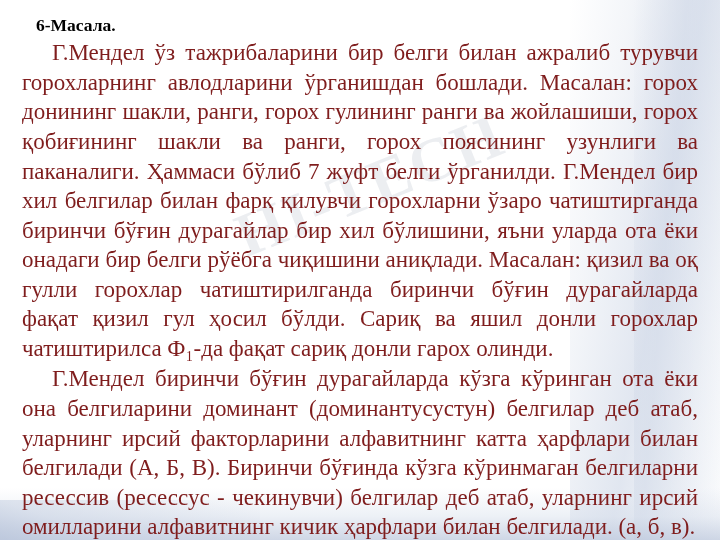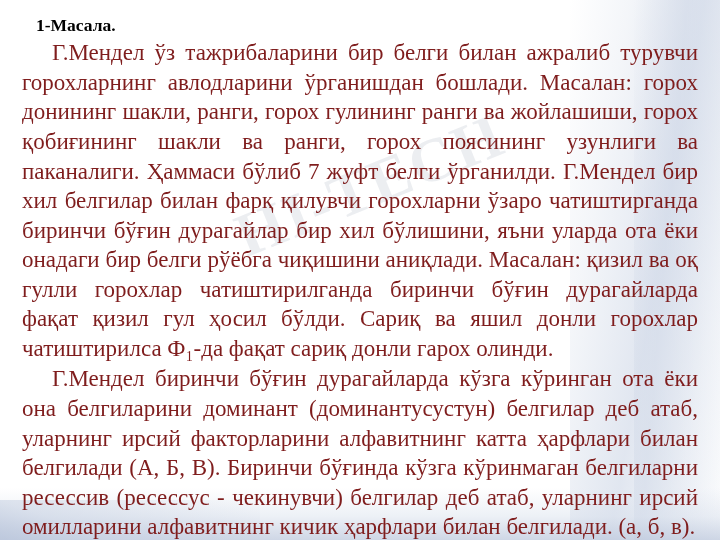--- a/index.html
+++ b/index.html
@@ -122,18 +122,18 @@
 <div class="slide">
 
   <div class="bg-band"></div>
   <div class="bg-band2"></div>
   <div class="bg-bottom"></div>
   <div class="bg-bottom-left"></div>
 
   <div class="watermark">HI-TECH</div>
 
   <div class="content">
-    <div class="doc-title">1-Масала.</div>
+    <div class="doc-title">6-Масала.</div>
     <p class="para">Г.Мендел ўз тажрибаларини бир белги билан ажралиб турувчи горохларнинг авлодларини ўрганишдан бошлади. Масалан: горох донининг шакли, ранги, горох гулининг ранги ва жойлашиши, горох қобиғининг шакли ва ранги, горох поясининг узунлиги ва паканалиги. Ҳаммаси бўлиб 7 жуфт белги ўрганилди. Г.Мендел бир хил белгилар билан фарқ қилувчи горохларни ўзаро чатиштирганда биринчи бўғин дурагайлар бир хил бўлишини, яъни уларда ота ёки онадаги бир белги рўёбга чиқишини аниқлади. Масалан: қизил ва оқ гулли горохлар чатиштирилганда биринчи бўғин дурагайларда фақат қизил гул ҳосил бўлди. Сариқ ва яшил донли горохлар чатиштирилса Ф₁-да фақат сариқ донли гарох олинди.</p>
     <p class="para">Г.Мендел биринчи бўғин дурагайларда кўзга кўринган ота ёки она белгиларини доминант (доминантусустун) белгилар деб атаб, уларнинг ирсий факторларини алфавитнинг катта ҳарфлари билан белгилади (А, Б, В). Биринчи бўғинда кўзга кўринмаган белгиларни ресессив (ресессус - чекинувчи) белгилар деб атаб, уларнинг ирсий омилларини алфавитнинг кичик ҳарфлари билан белгилади. (а, б, в).</p>
   </div>
 
 </div>
 
 </body></html>

